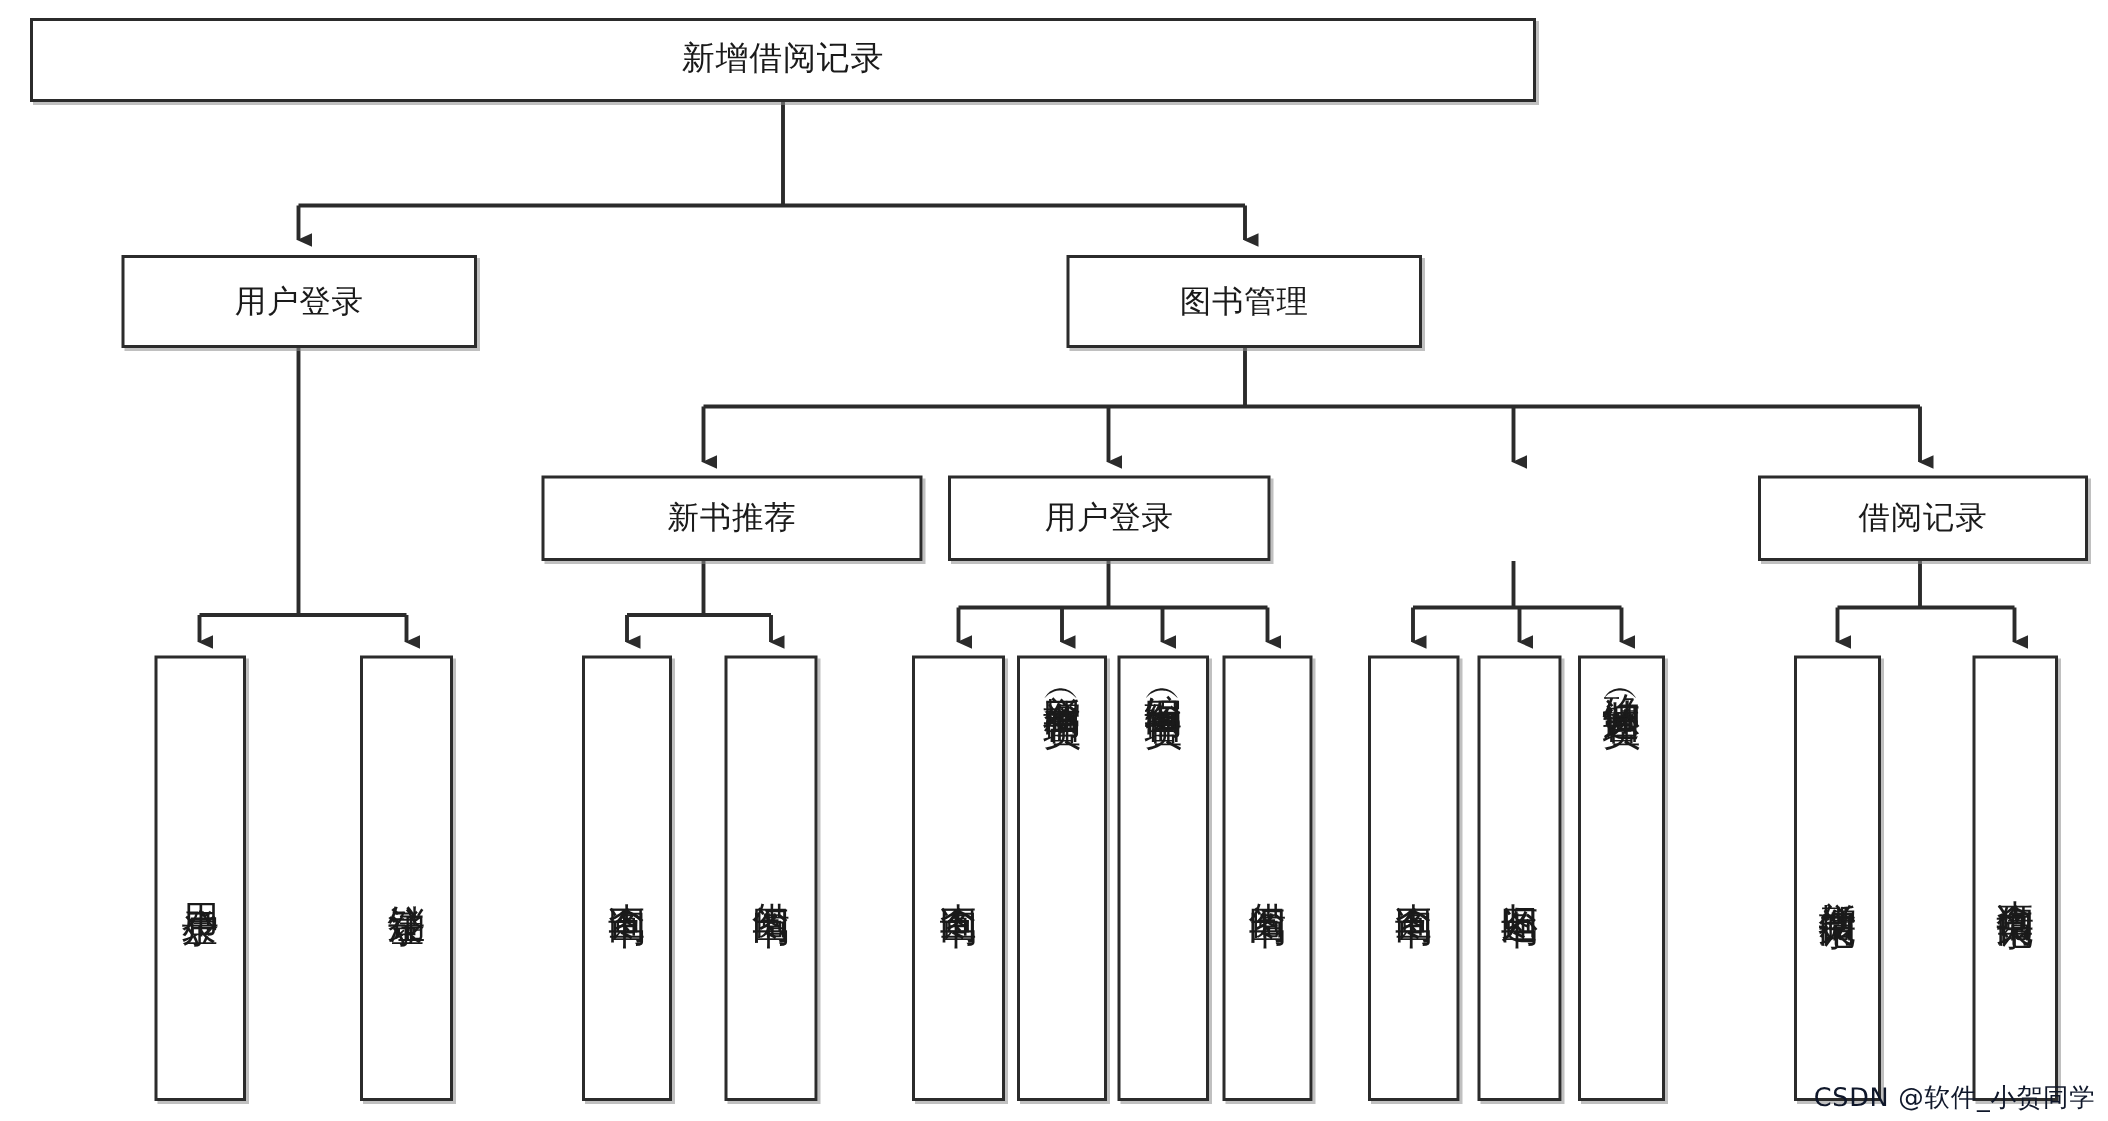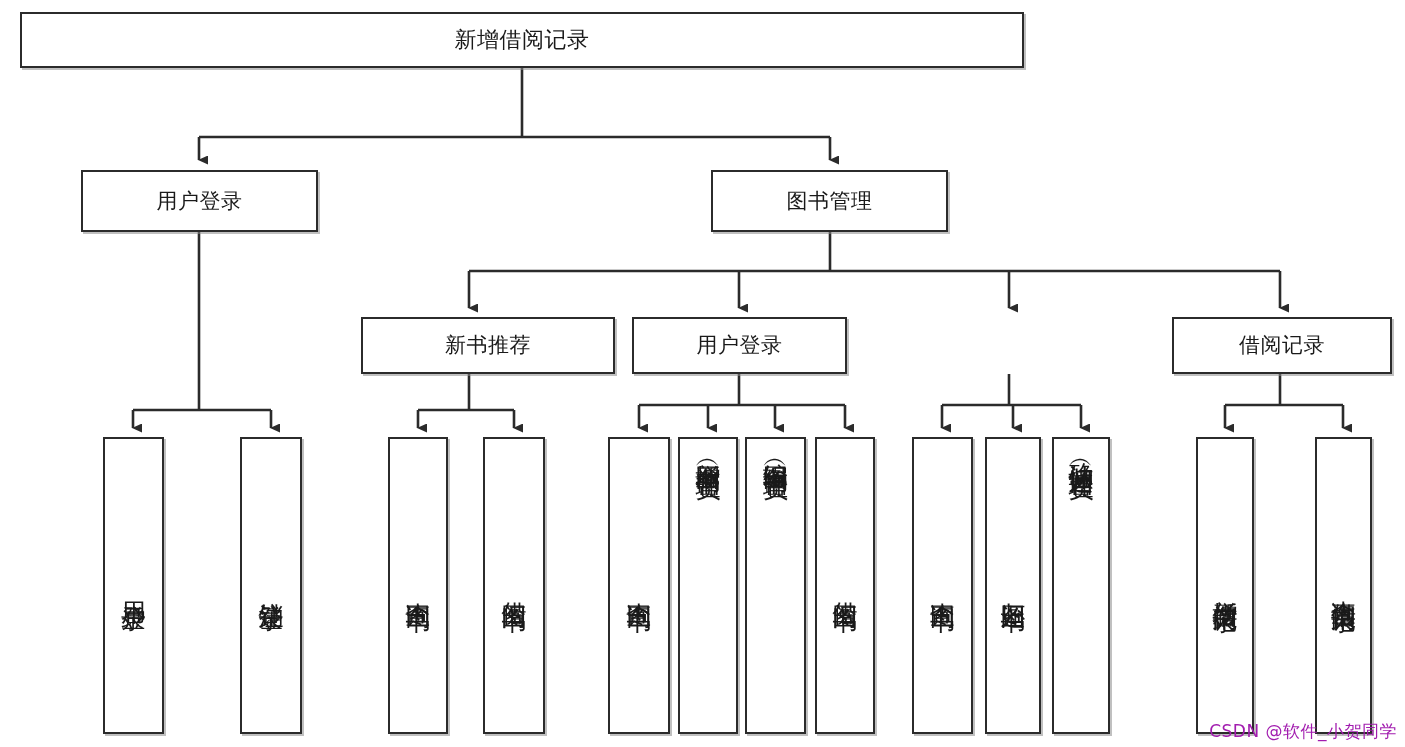--- a/index.html
+++ b/index.html
@@ -63,21 +63,21 @@
     letter-spacing: 2px;
     white-space: nowrap;
   }
   .node.vert.mid .label { margin-top: auto; margin-bottom: auto; }
   .node.vert.top .label { margin-top: 4px; }
   .watermark {
     position: absolute;
     right: 8px;
     bottom: 4px;
     font-size: 17px;
-    color: #a21caf;
+    color: #0f172a;
     letter-spacing: 0.5px;
     white-space: nowrap;
   }
 </style>
 </head>
 <body>
 
 <div id="canvas">
 
   <svg class="edges" viewBox="0 0 1405 747" xmlns="http://www.w3.org/2000/svg">

